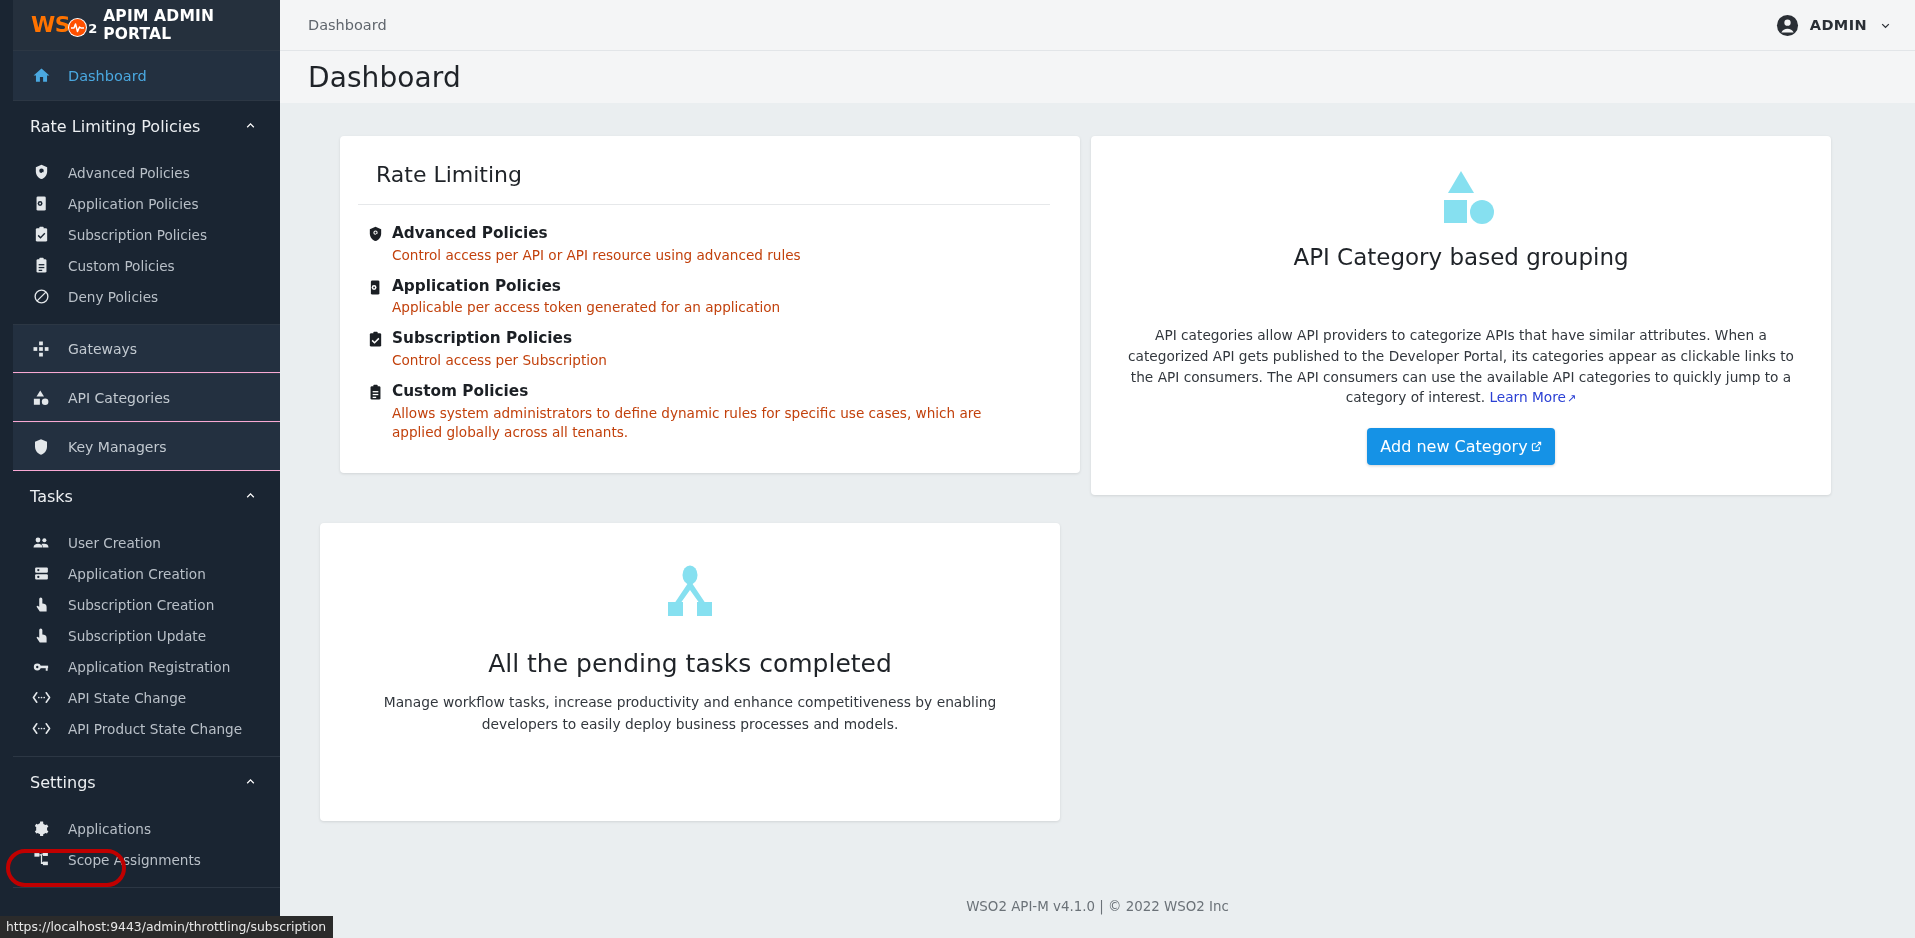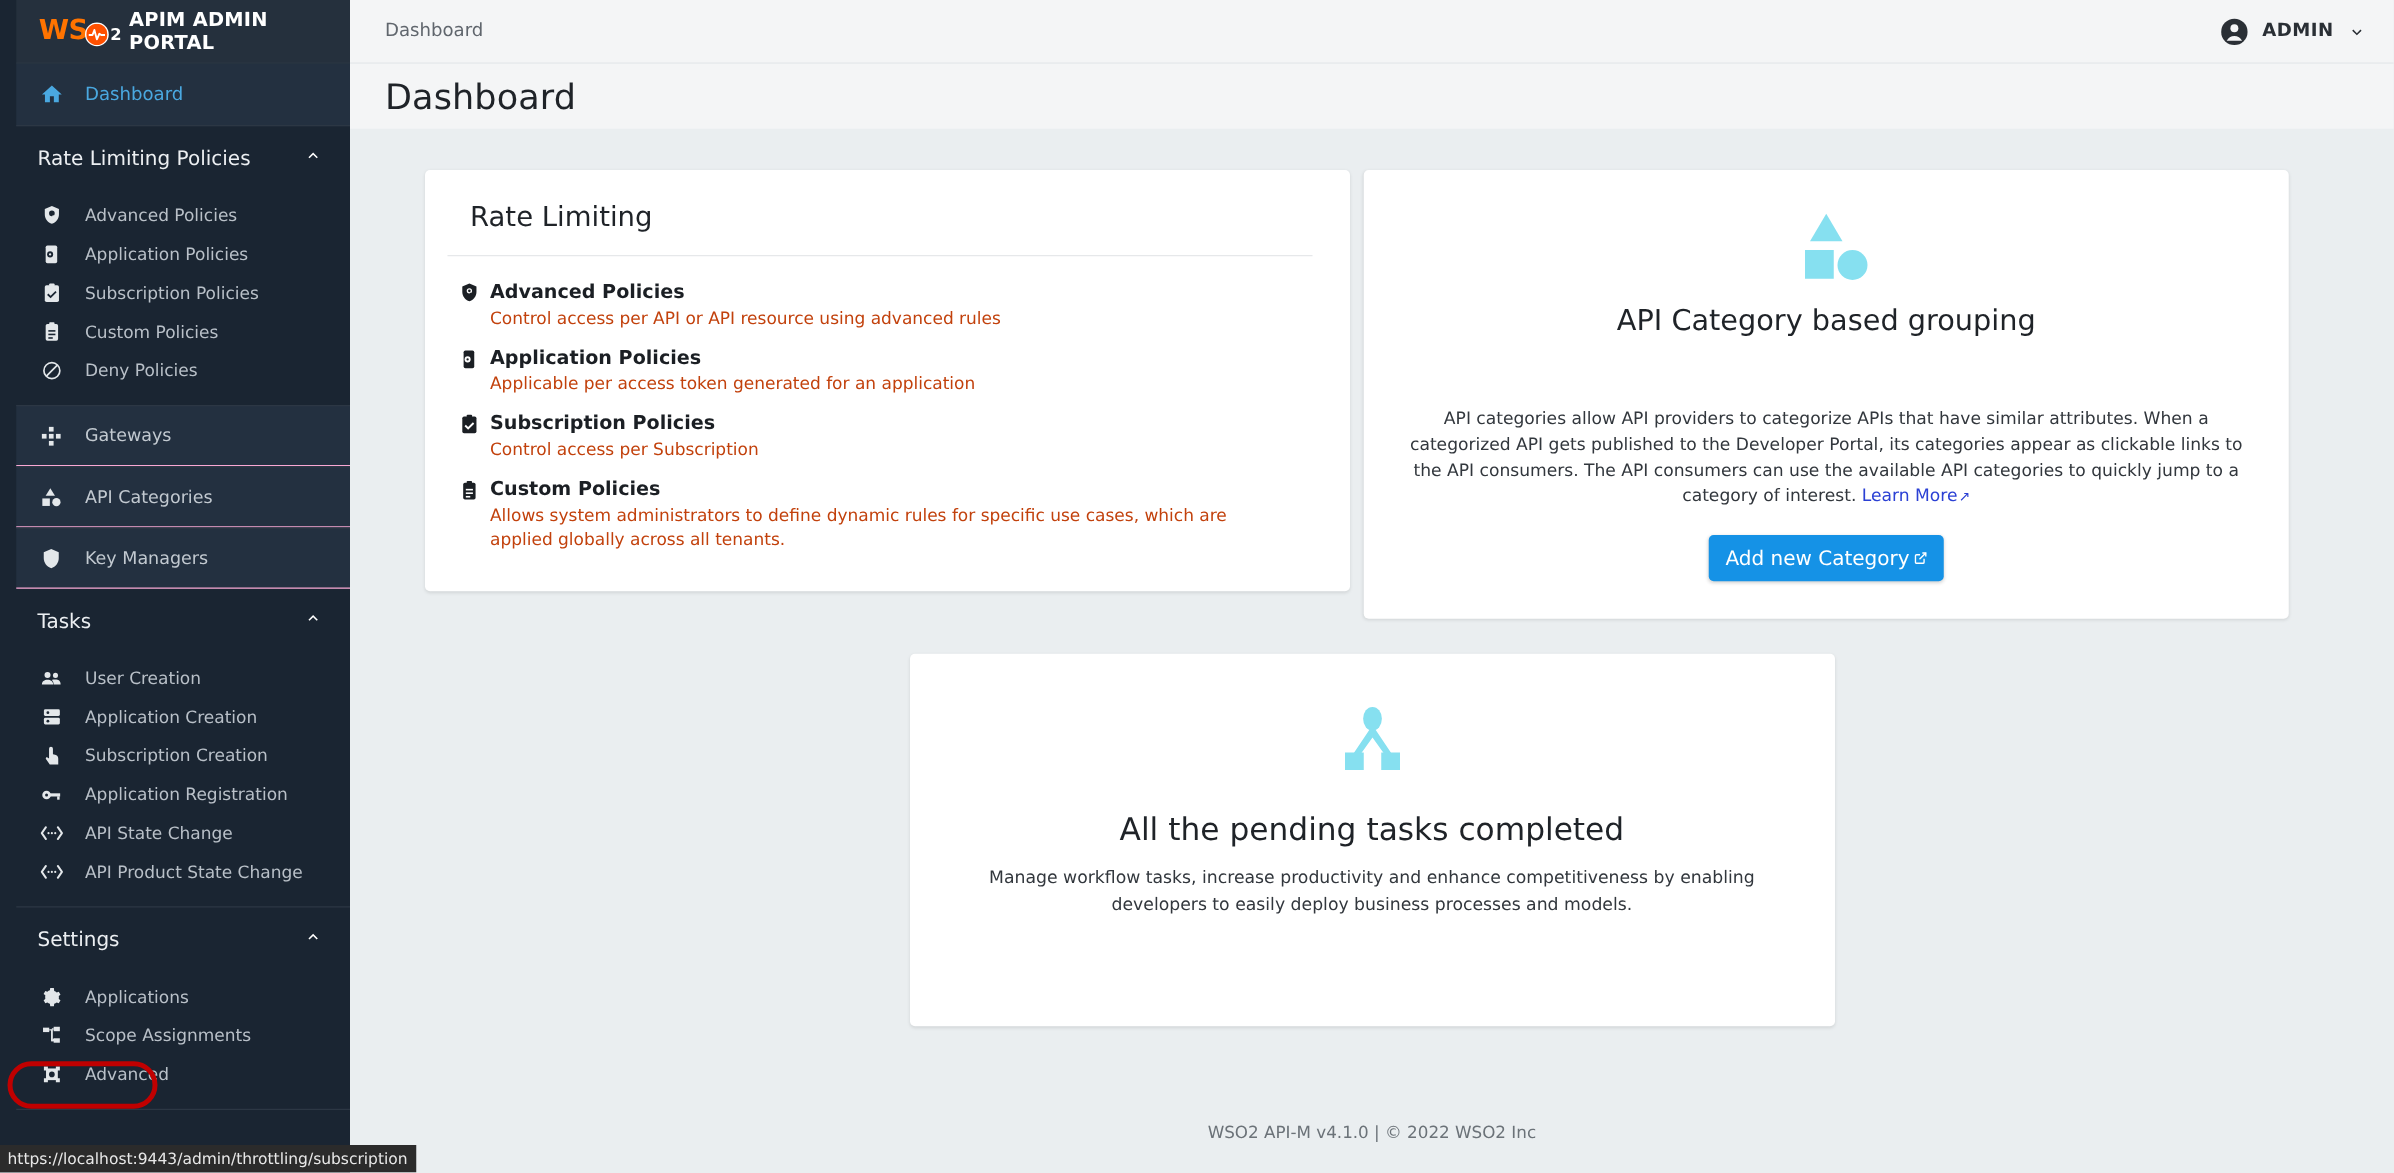--- a/index.html
+++ b/index.html
@@ -156,21 +156,21 @@
   .lnk .ext { font-size: 11px; margin-left:1px; }
   .btn-primary {
     margin-top: 20px;
     background:#1592e6; color:#fff; border:none;
     font-size: 16px; font-family: inherit;
     padding: 9px 13px; border-radius: 4px; cursor:pointer;
     display:inline-flex; align-items:center; gap:3px;
     box-shadow: 0 1px 3px rgba(0,0,0,.18);
   }
 
-  .row2 { display:flex; justify-content:center; margin-top: 28px; }
+  .row2 { display:flex; justify-content:flex-start; margin-top: 28px; margin-left: 40px; }
   .card-tasks {
     width: 740px; height: 298px; background:#fff; border-radius:4px;
     box-shadow: 0 1px 3px rgba(0,0,0,.11);
     display:flex; flex-direction:column; align-items:center;
     padding: 42px 40px 0;
   }
   .card-tasks h2 { font-size: 25px; font-weight:400; color:#1f2328; margin-top: 22px; }
   .card-tasks p { font-size:13.8px; color:#32373d; line-height:1.55; text-align:center; margin-top:14px; max-width: 680px; }
 
   .footer {
@@ -338,20 +338,28 @@
       <div class="nav-item">
         <span class="ico">
           <svg width="17" height="17" viewBox="0 0 24 24" fill="currentColor">
               <path d="M11 2a2.2 2.2 0 0 1 2.2 2.2v6.3l2.4.6c2.3.6 3.6 1.9 3.6 4.3V22H9.6l-4.3-6.3c-.7-1 .6-2.4 1.7-1.7l1.8 1.2V4.2A2.2 2.2 0 0 1 11 2z"></path>
             </svg>
         </span>
         <span class="label">Subscription Creation</span>
       </div>
       <div class="nav-item">
         <span class="ico">
+          <svg width="17" height="17" viewBox="0 0 24 24" fill="currentColor">
+              <path d="M11 2a2.2 2.2 0 0 1 2.2 2.2v6.3l2.4.6c2.3.6 3.6 1.9 3.6 4.3V22H9.6l-4.3-6.3c-.7-1 .6-2.4 1.7-1.7l1.8 1.2V4.2A2.2 2.2 0 0 1 11 2z"></path>
+            </svg>
+        </span>
+        <span class="label">Subscription Update</span>
+      </div>
+      <div class="nav-item">
+        <span class="ico">
           <svg width="18" height="18" viewBox="0 0 24 24" fill="currentColor">
               <circle cx="7" cy="12" r="4.6"></circle>
               <circle cx="7" cy="12" r="1.6" fill="#1a2532"></circle>
               <rect x="10.5" y="10.2" width="11" height="3.4"></rect>
               <rect x="18.3" y="13.4" width="2.6" height="3.6"></rect>
             </svg>
         </span>
         <span class="label">Application Registration</span>
       </div>
       <div class="nav-item">
@@ -404,30 +412,20 @@
           <svg width="17" height="17" viewBox="0 0 24 24" fill="currentColor">
               <rect x="2" y="3" width="7" height="5"></rect>
               <rect x="14" y="2" width="7" height="5"></rect>
               <rect x="14" y="15" width="7" height="5"></rect>
               <path d="M9 5.5h3v12h2v-2h0" stroke="currentColor" stroke-width="1.6" fill="none"></path>
               <path d="M12 5.5v12h2" stroke="currentColor" stroke-width="1.6" fill="none"></path>
               <path d="M12 4.5h2" stroke="currentColor" stroke-width="1.6" fill="none"></path>
             </svg>
         </span>
         <span class="label">Scope Assignments</span>
-      </div>
-      <div class="nav-item">
-        <span class="ico">
-          <svg width="17" height="17" viewBox="0 0 24 24" fill="currentColor">
-              <path d="M3 3h4.5v2.6h9V3H21v4.5h-2.6v9H21V21h-4.5v-2.6h-9V21H3v-4.5h2.6v-9H3z"></path>
-              <rect x="5.5" y="5.5" width="13" height="13"></rect>
-              <circle cx="12" cy="12" r="3.2" fill="#1a2532"></circle>
-            </svg>
-        </span>
-        <span class="label">Advanced</span>
       </div>
     </div>
 
     <div class="divider-line"></div>
 
     <div class="annot"></div>
   </aside>
 
   <div class="main">
 

